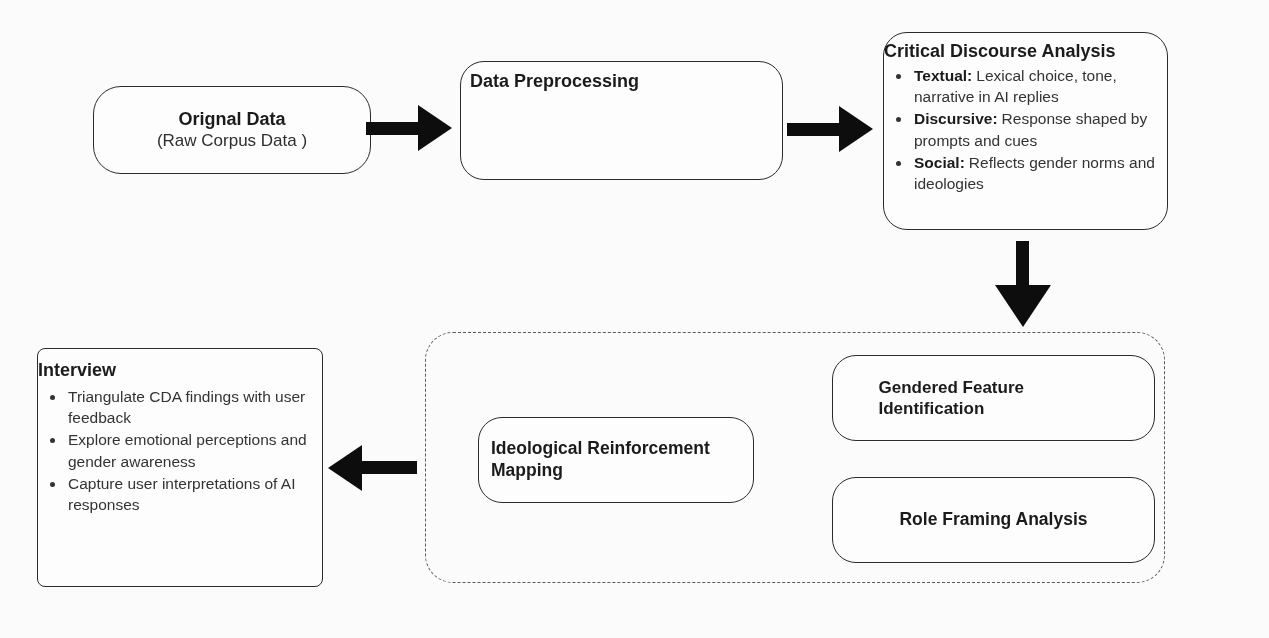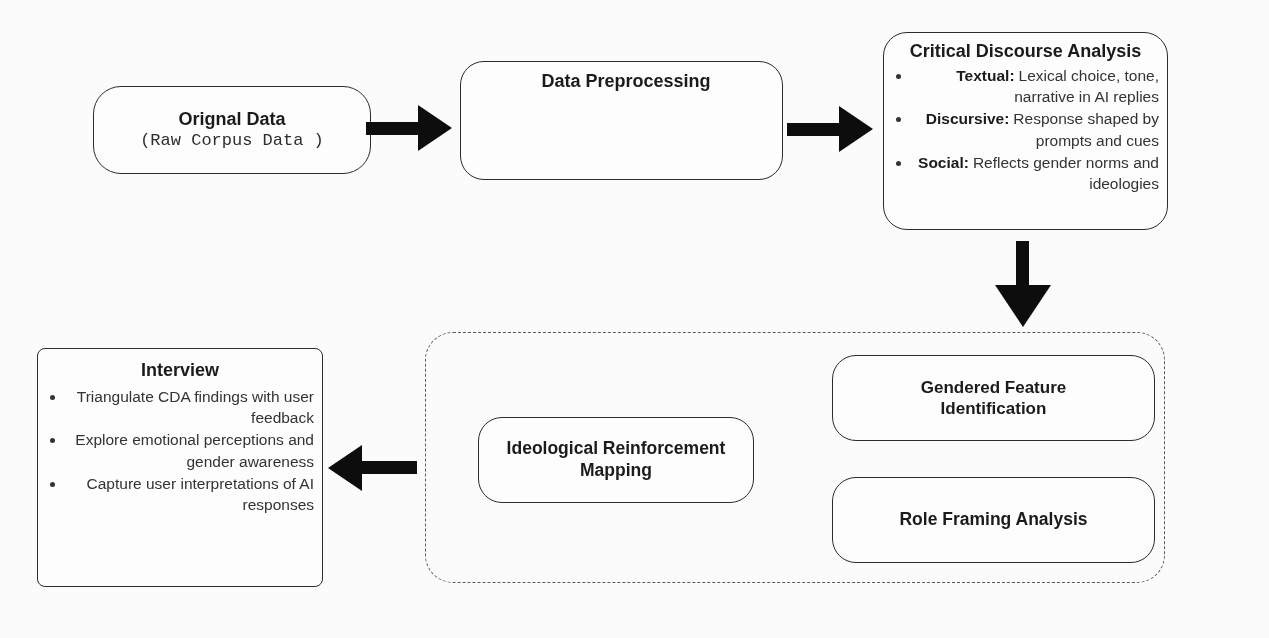--- a/index.html
+++ b/index.html
@@ -15,42 +15,40 @@
     position:absolute;
     background:#fdfdfd;
     border:1.6px solid #2b2b2b;
     border-radius:24px;
     box-sizing:border-box;
   }
   .node .title{
     font-weight:bold;
     font-size:18px;
     color:#1b1b1b;
-    text-align:center;
+    text-align:left;
     line-height:1.25;
   }
   .node .subtitle{
     font-size:17px;
     color:#2e2e2e;
     text-align:center;
     line-height:1.3;
-    font-family:Liberation Mono, monospace;
   }
   .center-stack{
     display:flex;flex-direction:column;
     align-items:center;justify-content:center;
     height:100%;
   }
   ul.bullets{
     margin:2px 0 0 0;
     padding:0 8px 0 28px;
     font-size:15.5px;
     color:#333;
     line-height:1.38;
-    text-align:right;
   }
   ul.bullets li{margin:0 0 1px 0;padding-left:2px;}
   .b{font-weight:bold;color:#1b1b1b;margin-right:4px;}
   .dashed-group{
     position:absolute;
     border:1.6px dashed #5a5a5a;
     border-radius:28px;
     box-sizing:border-box;
     background:transparent;
   }

